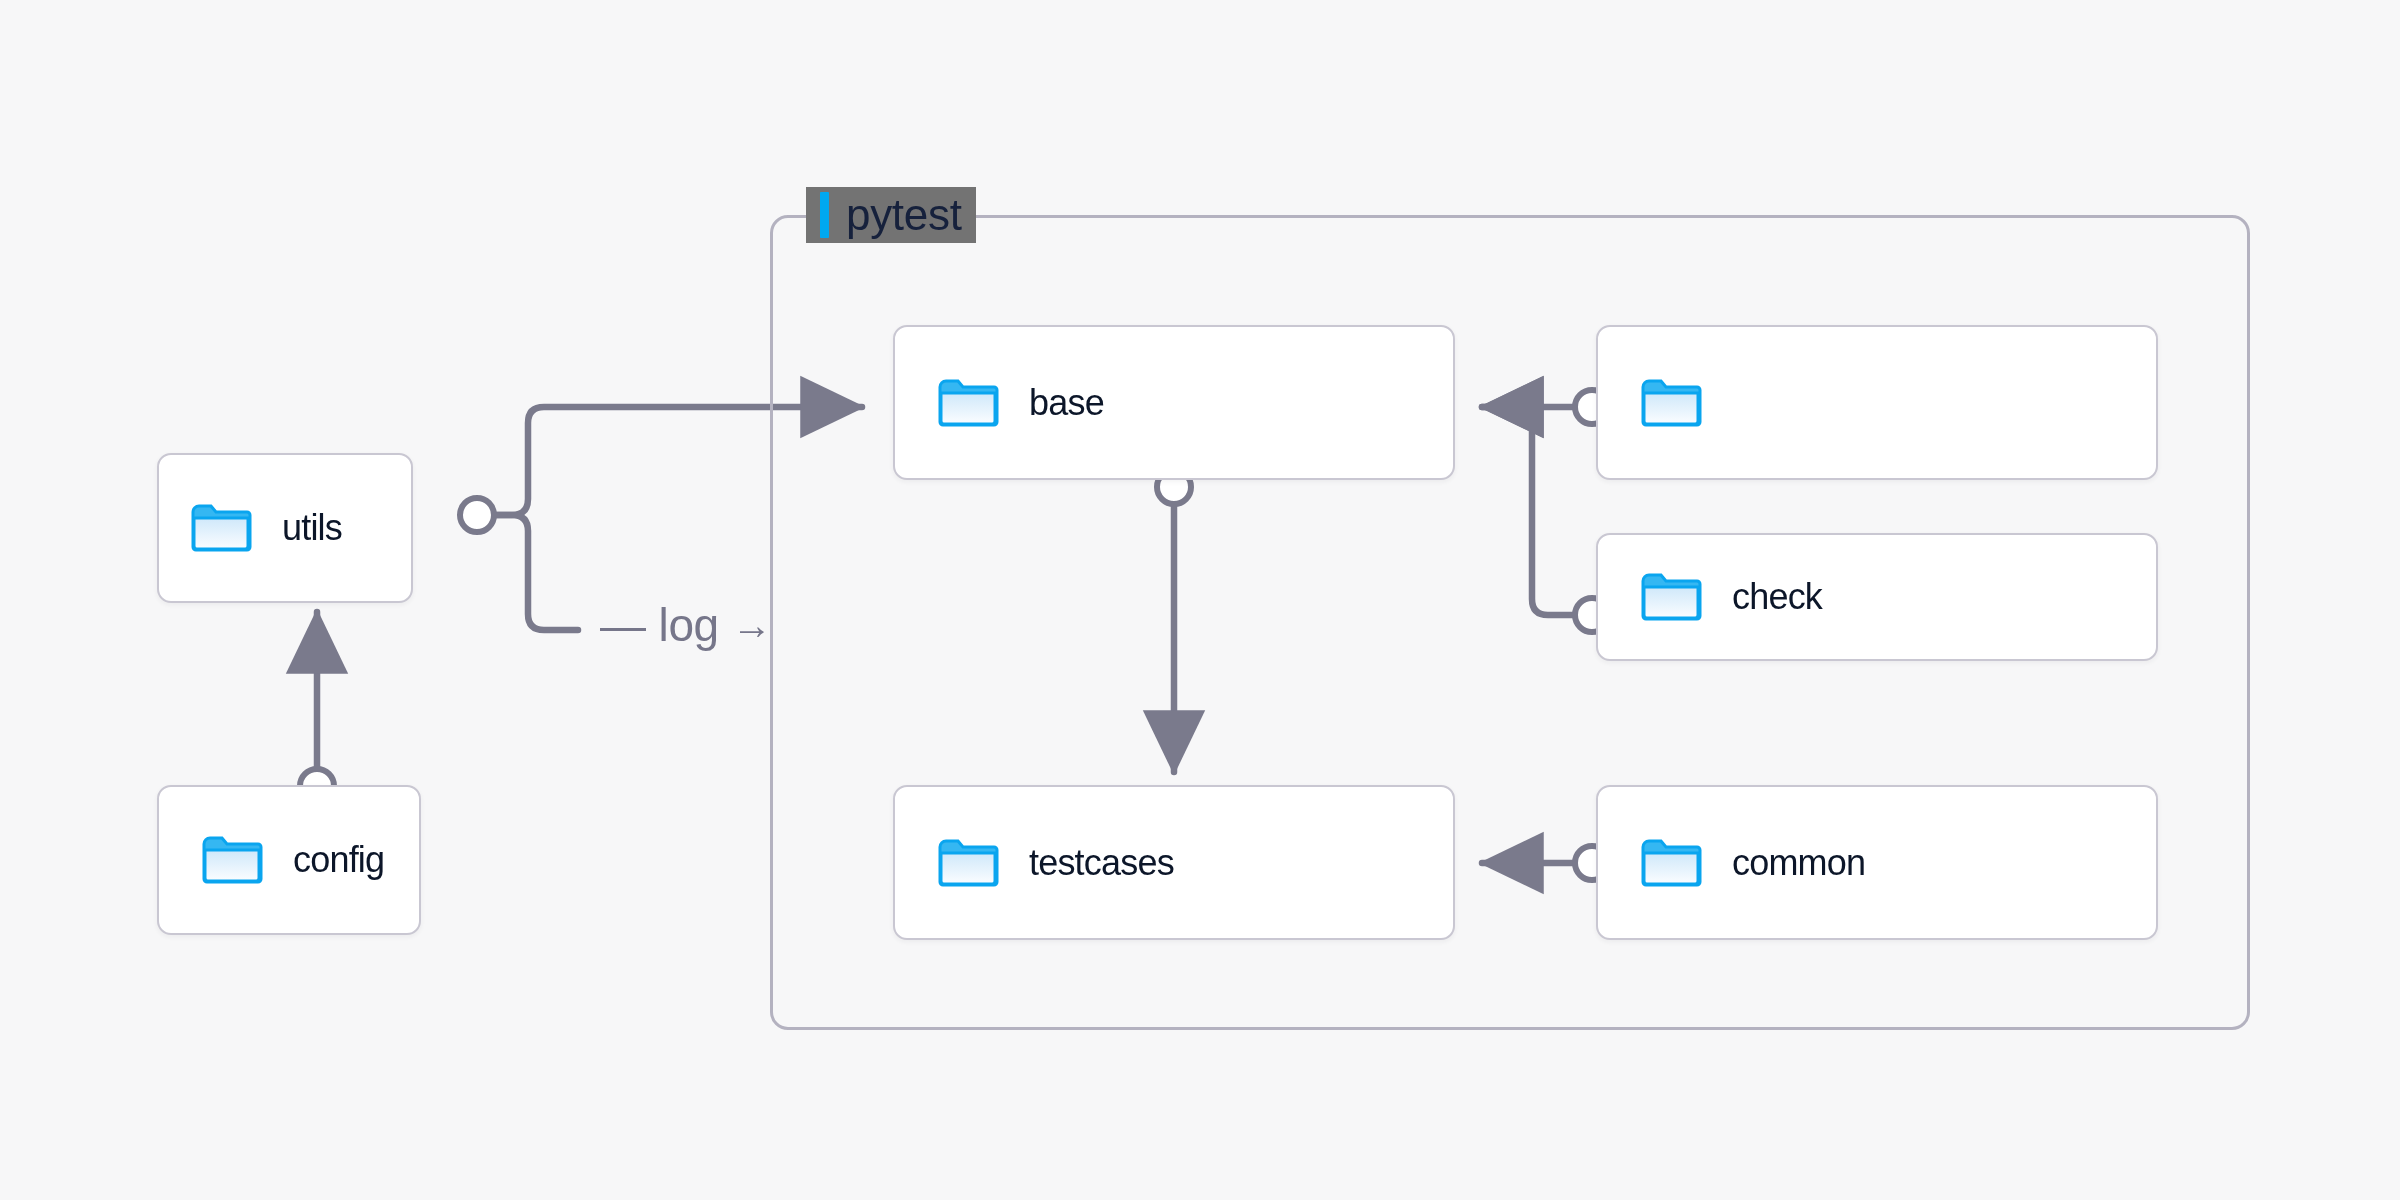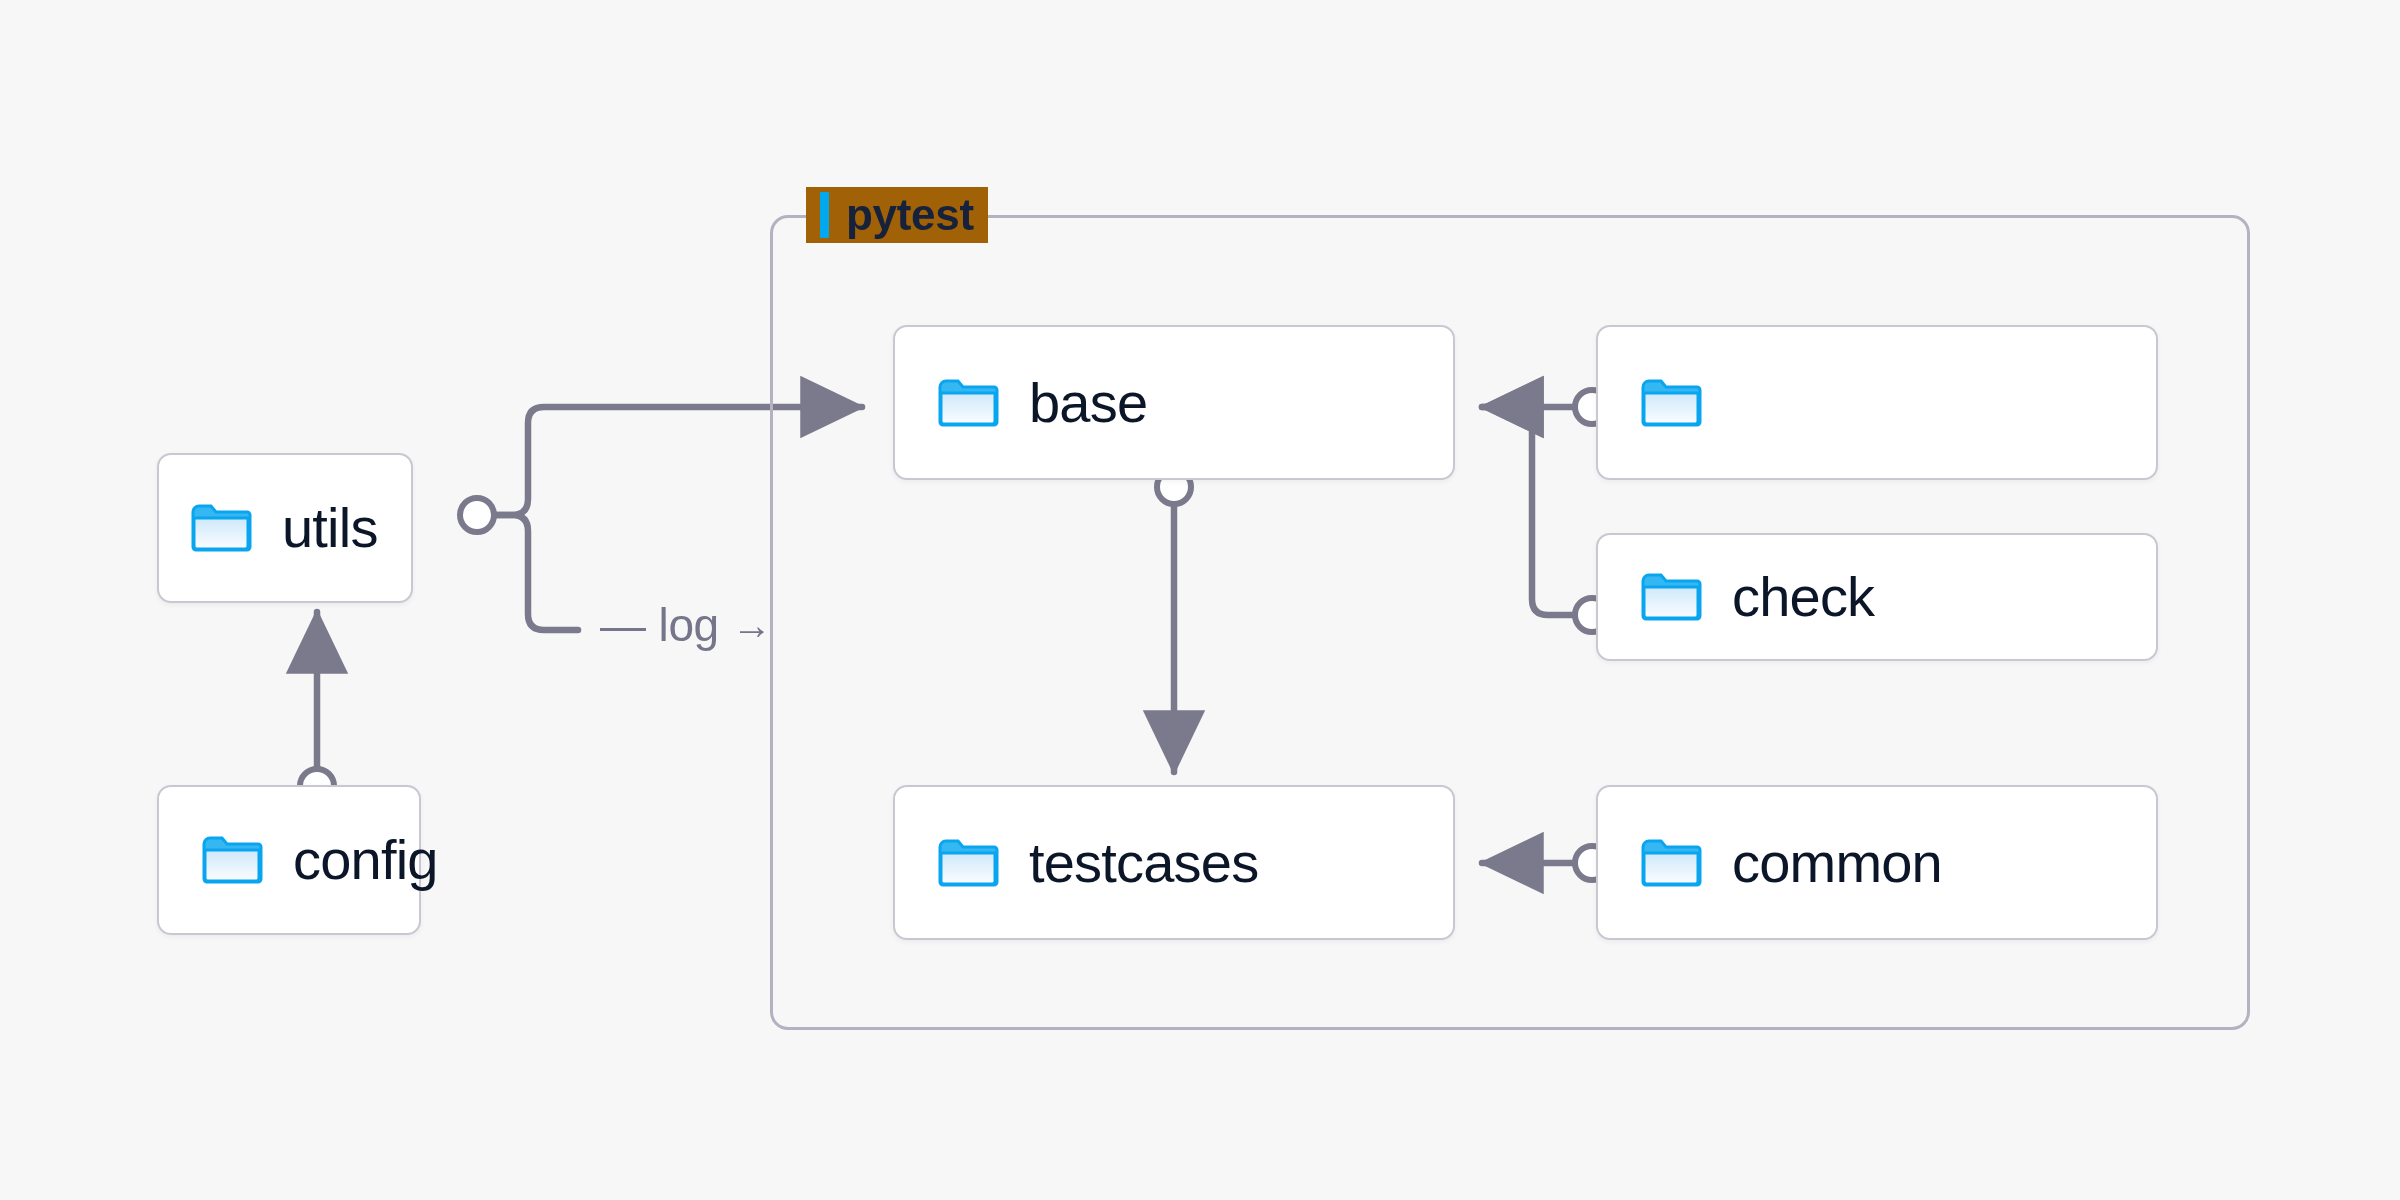--- a/index.html
+++ b/index.html
@@ -23,24 +23,23 @@
     position: absolute;
     border: 3px solid #b4b2c0;
     border-radius: 18px;
     background: transparent;
   }
   .group-label-wrap {
     position: absolute;
     display: flex;
     align-items: center;
     gap: 17px;
-    background: #a16207;
+    background: #737373;
     padding: 0 14px;
     height: 56px;
-    font-weight: bold;
   }
   .group-bar {
     width: 9px;
     height: 46px;
     background: #00a8f0;
     border-radius: 1px;
     flex: none;
   }
   .group-label {
     font-size: 44px;
@@ -55,21 +54,21 @@
     background: #ffffff;
     border: 2.5px solid #c9c7d2;
     border-radius: 14px;
     display: flex;
     align-items: center;
     padding-left: 42px;
     gap: 30px;
     box-shadow: 0 2px 5px rgba(30,30,60,0.055);
   }
   .node-label {
-    font-size: 56px;
+    font-size: 36px;
     color: #0c1629;
     letter-spacing: -0.8px;
     white-space: nowrap;
     line-height: 1;
   }
   .folder-ico { flex: none; display: block; }
 
   
   .edge-label {
     position: absolute;

